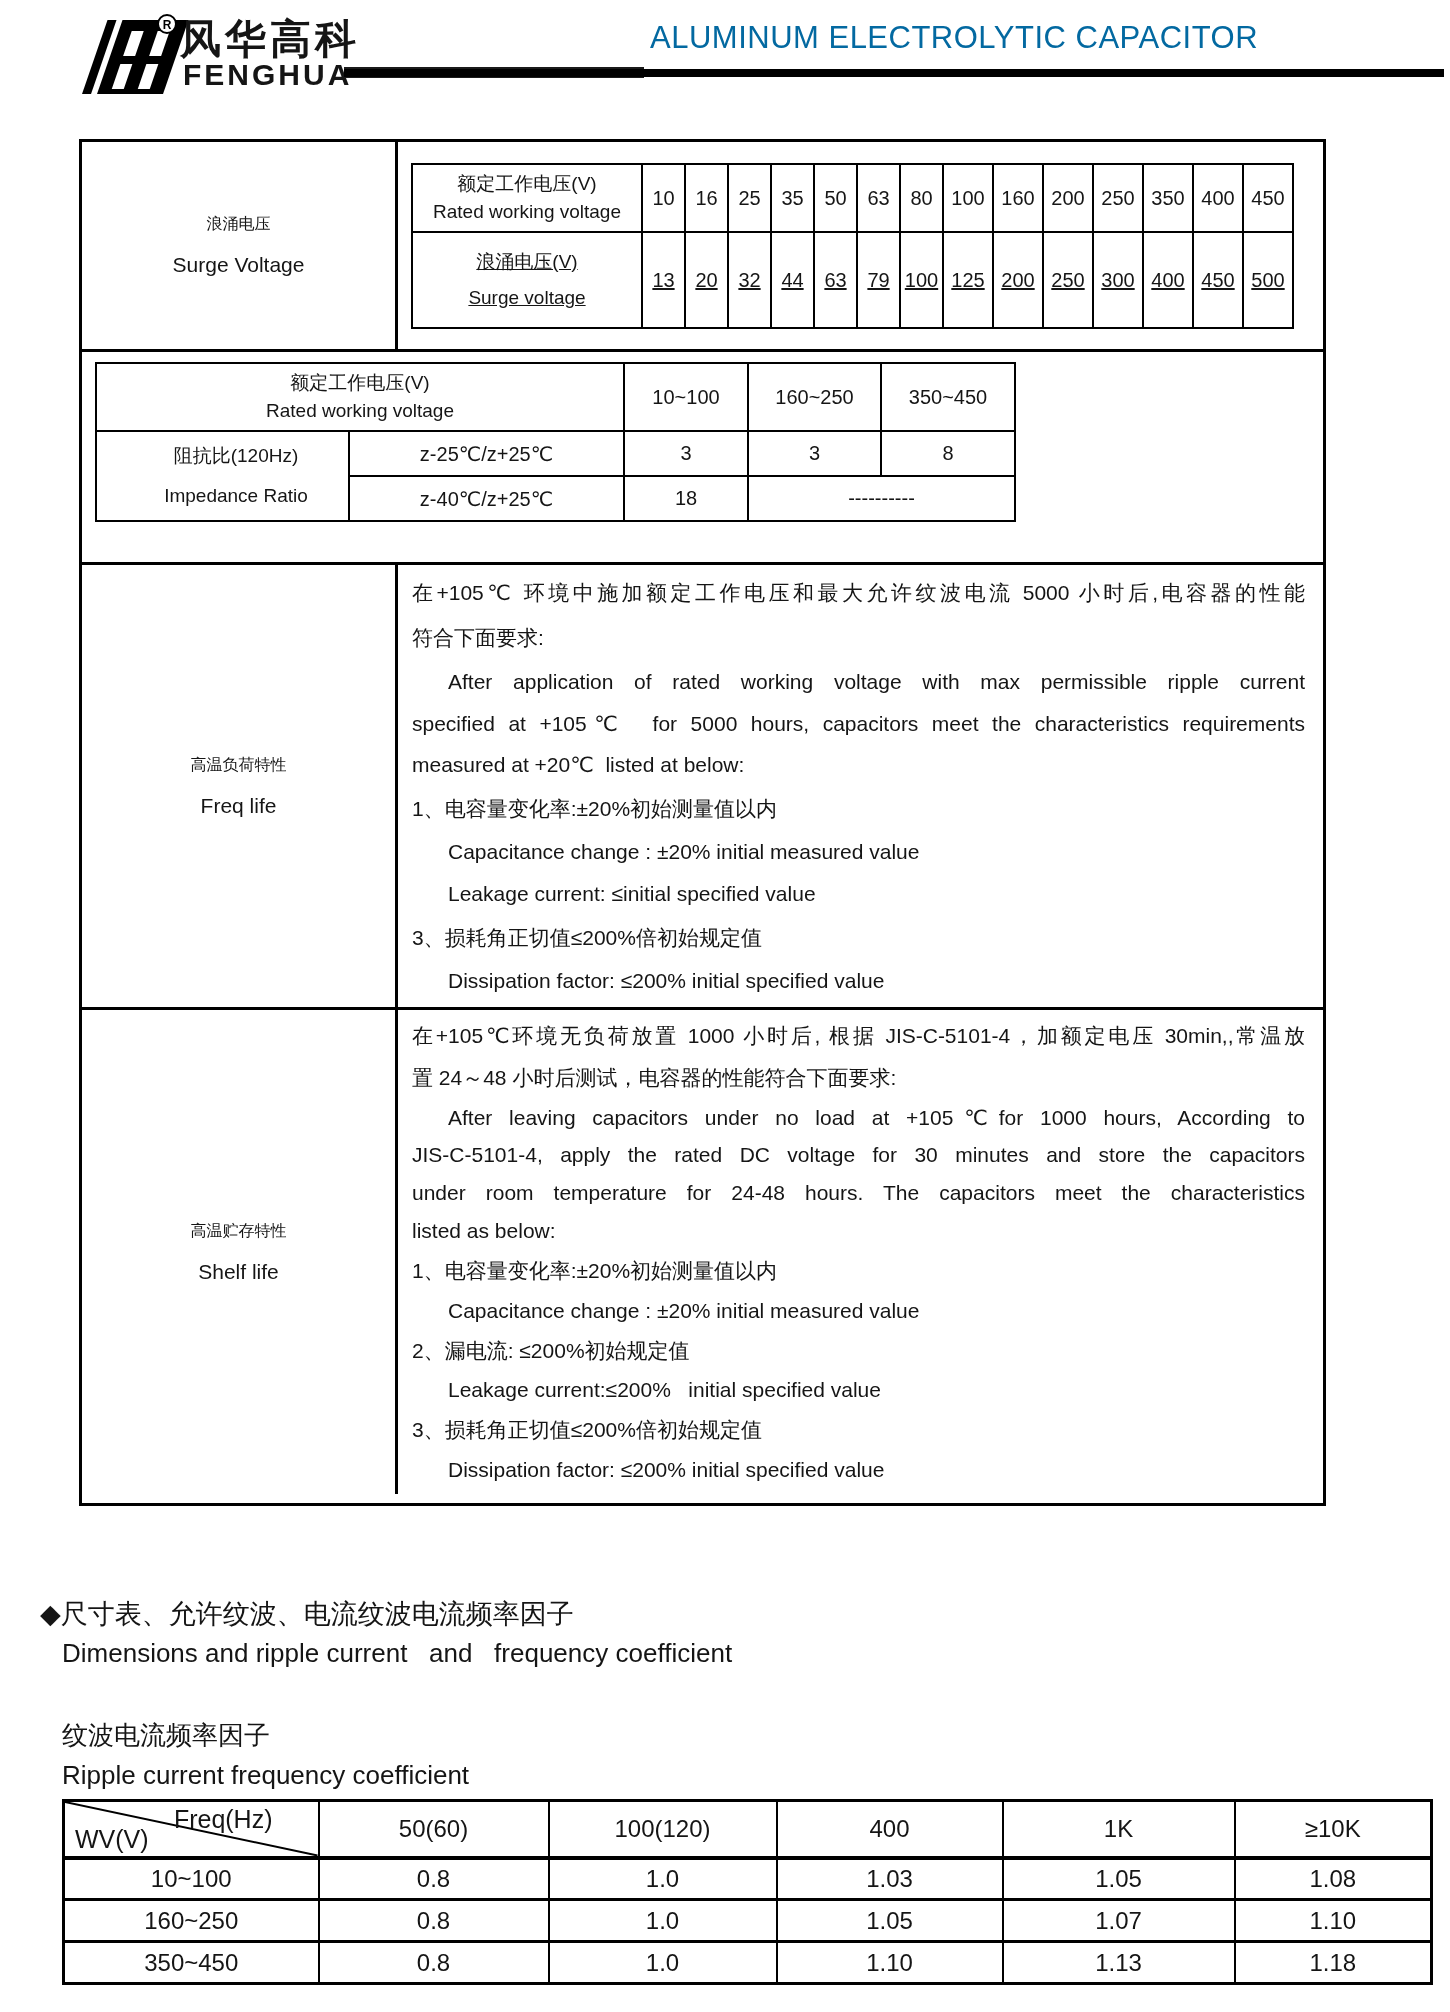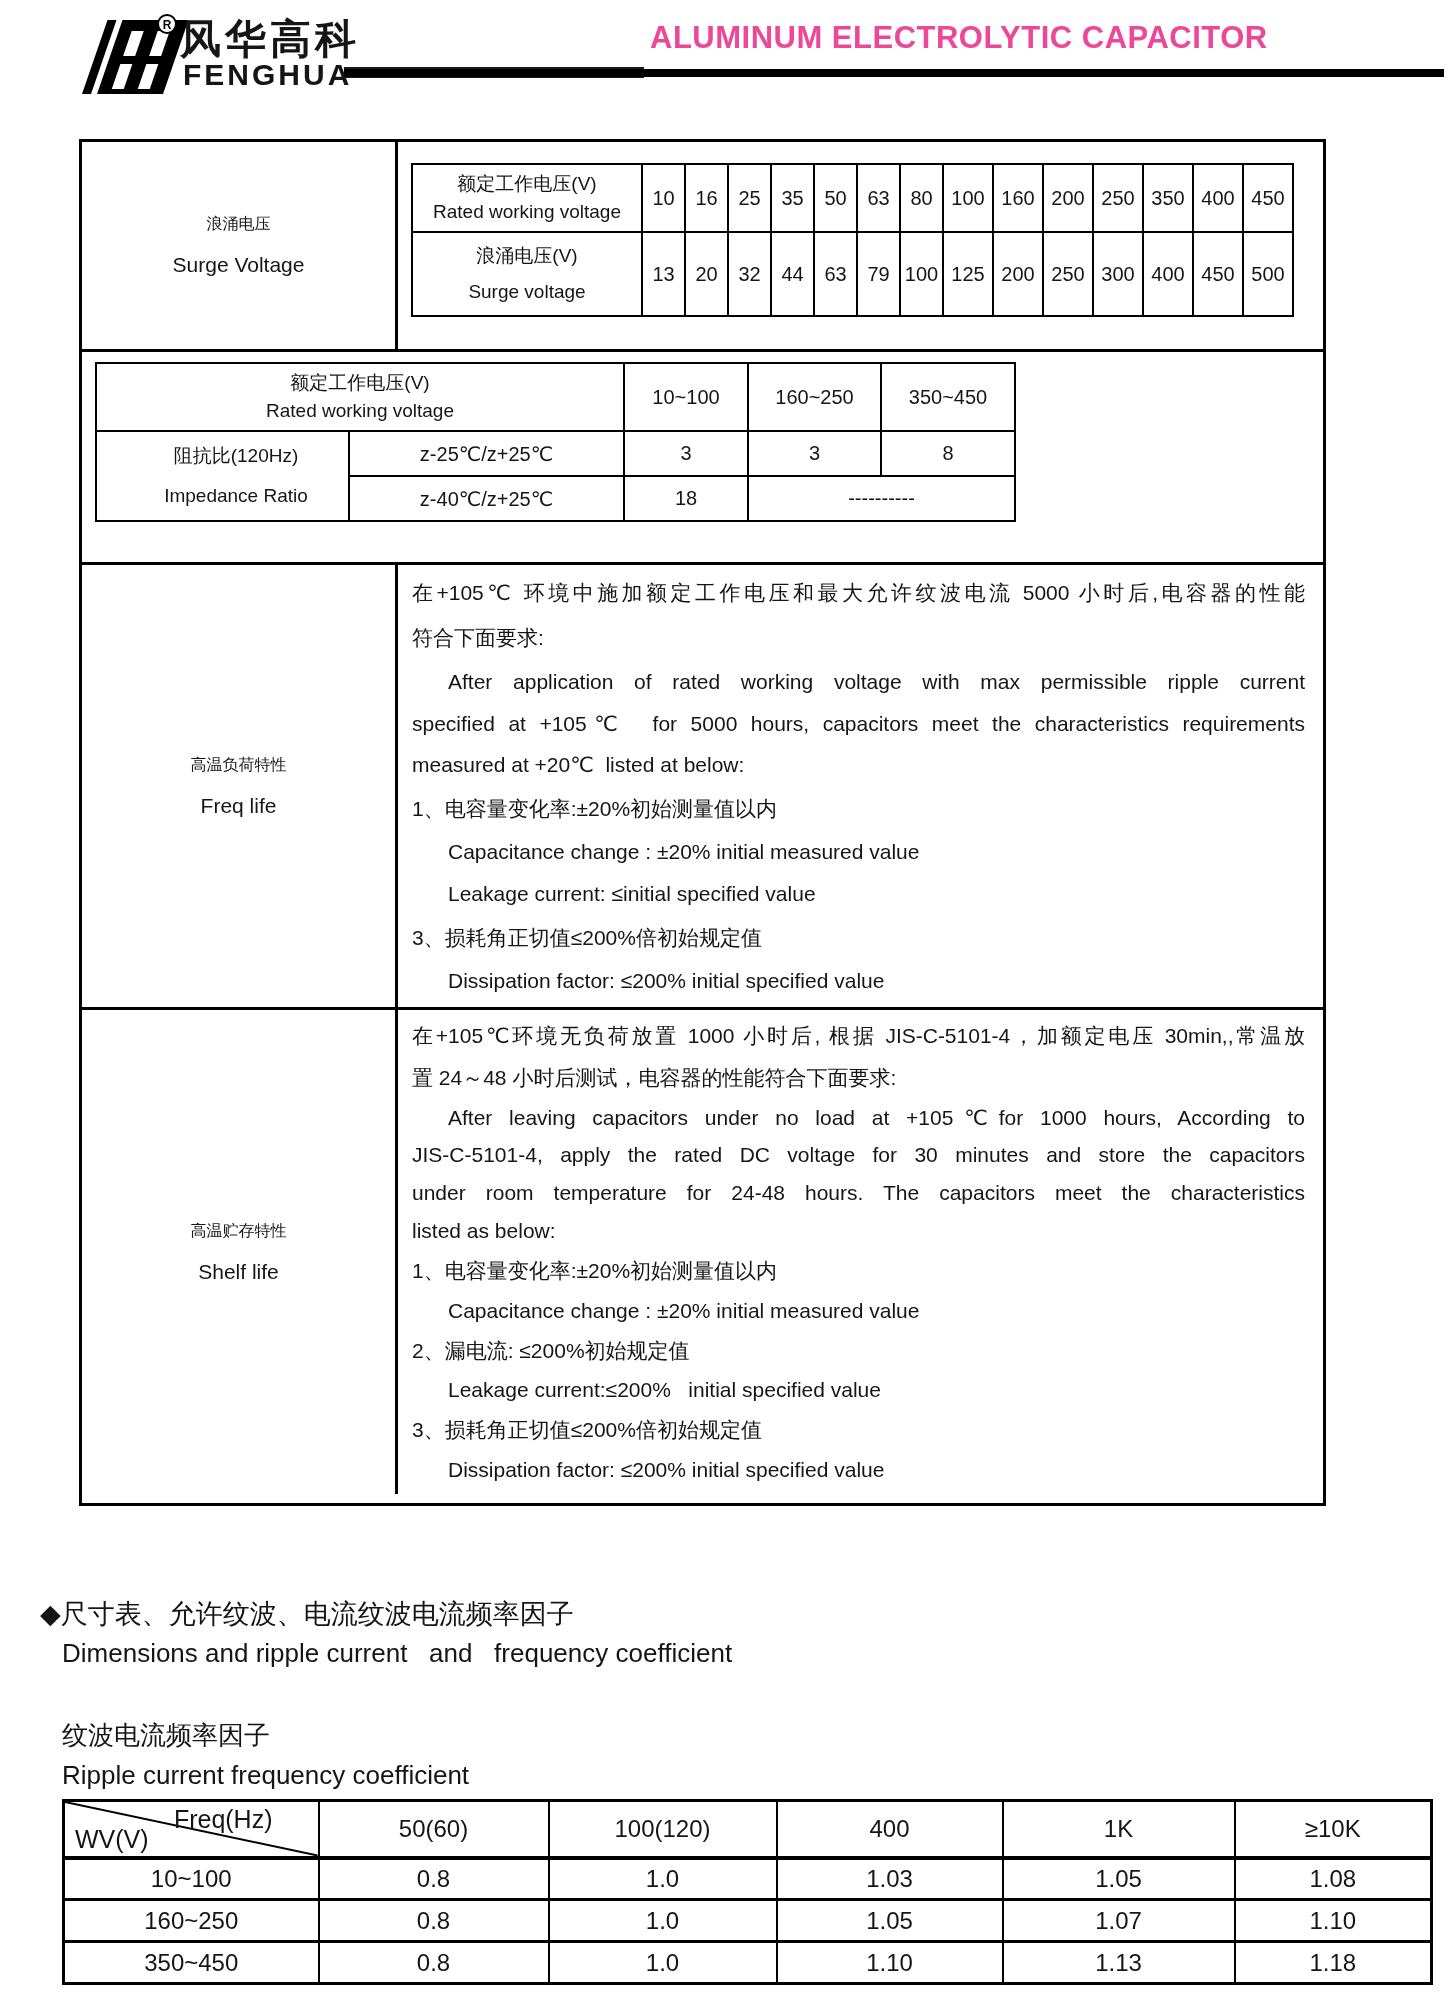--- a/index.html
+++ b/index.html
@@ -4,41 +4,41 @@
 <style>
   html,body{margin:0;padding:0;background:#fff;}
   .page{
     position:relative;width:1450px;height:2012px;background:#ffffff;overflow:hidden;
     font-family:"Liberation Sans","DejaVu Sans",sans-serif;color:#151515;
   }
   
   .logo-mark{position:absolute;left:55px;top:12px;width:140px;height:78px;}
   .logo-cn{position:absolute;left:180px;top:12px;font-size:41px;font-weight:bold;letter-spacing:4px;white-space:nowrap;}
   .logo-en{position:absolute;left:183px;top:58px;font-size:30px;font-weight:600;letter-spacing:3px;white-space:nowrap;}
-  .doc-title{position:absolute;left:650px;top:20px;font-size:31px;font-weight:bold;letter-spacing:.5px;white-space:nowrap;color:#ec4899;}
+  .doc-title{position:absolute;left:650px;top:20px;font-size:31px;font-weight:normal;letter-spacing:.5px;white-space:nowrap;color:#0369a1;}
   .header-rule{position:absolute;left:344px;top:69px;width:1100px;height:8px;background:#000;}
   .header-rule-thick{position:absolute;left:344px;top:67px;width:300px;height:11px;background:#1a1a1a;}
 
   
   .spec-table{position:absolute;left:79px;top:139px;width:1247px;height:1367px;border:3px solid #000;box-sizing:border-box;}
   .sec{display:flex;border-bottom:3px solid #000;box-sizing:border-box;}
   .sec:last-child{border-bottom:none;}
   .sec-label{width:316px;min-width:316px;border-right:3px solid #000;box-sizing:border-box;
     display:flex;flex-direction:column;align-items:center;justify-content:center;gap:18px;text-align:center;}
   .sec-label .cn{font-size:16px;}
   .sec-label .en{font-size:21px;}
   .sec-body{flex:1;position:relative;box-sizing:border-box;}
 
   
   .surge-tbl{position:absolute;left:13px;top:21px;border-collapse:collapse;table-layout:fixed;}
   .surge-tbl td{border:2px solid #000;text-align:center;vertical-align:middle;padding:0;font-size:20px;}
   .surge-tbl td.ilbl{width:228px;}
   .surge-tbl td.ilbl div{line-height:1.45;font-size:19px;}
   .surge-tbl tr.r1{height:68px;}
-  .surge-tbl tr.r2{height:84px;}
+  .surge-tbl tr.r2{height:96px;text-decoration:underline;}
   .surge-tbl tr.r2 td.ilbl div{line-height:1.9;}
   .surge-tbl td.num{width:41px;}
   .surge-tbl td.num:nth-child(n+9){width:48px;}
 
   
   .temp-tbl{position:absolute;left:13px;top:10px;border-collapse:collapse;table-layout:fixed;width:919px;}
   .temp-tbl td{border:2px solid #000;text-align:center;vertical-align:middle;padding:0;font-size:20px;}
   .temp-tbl tr.h{height:68px;}
   .temp-tbl tr.b{height:45px;}
   .temp-tbl .hdr div{line-height:1.5;font-size:19px;}

